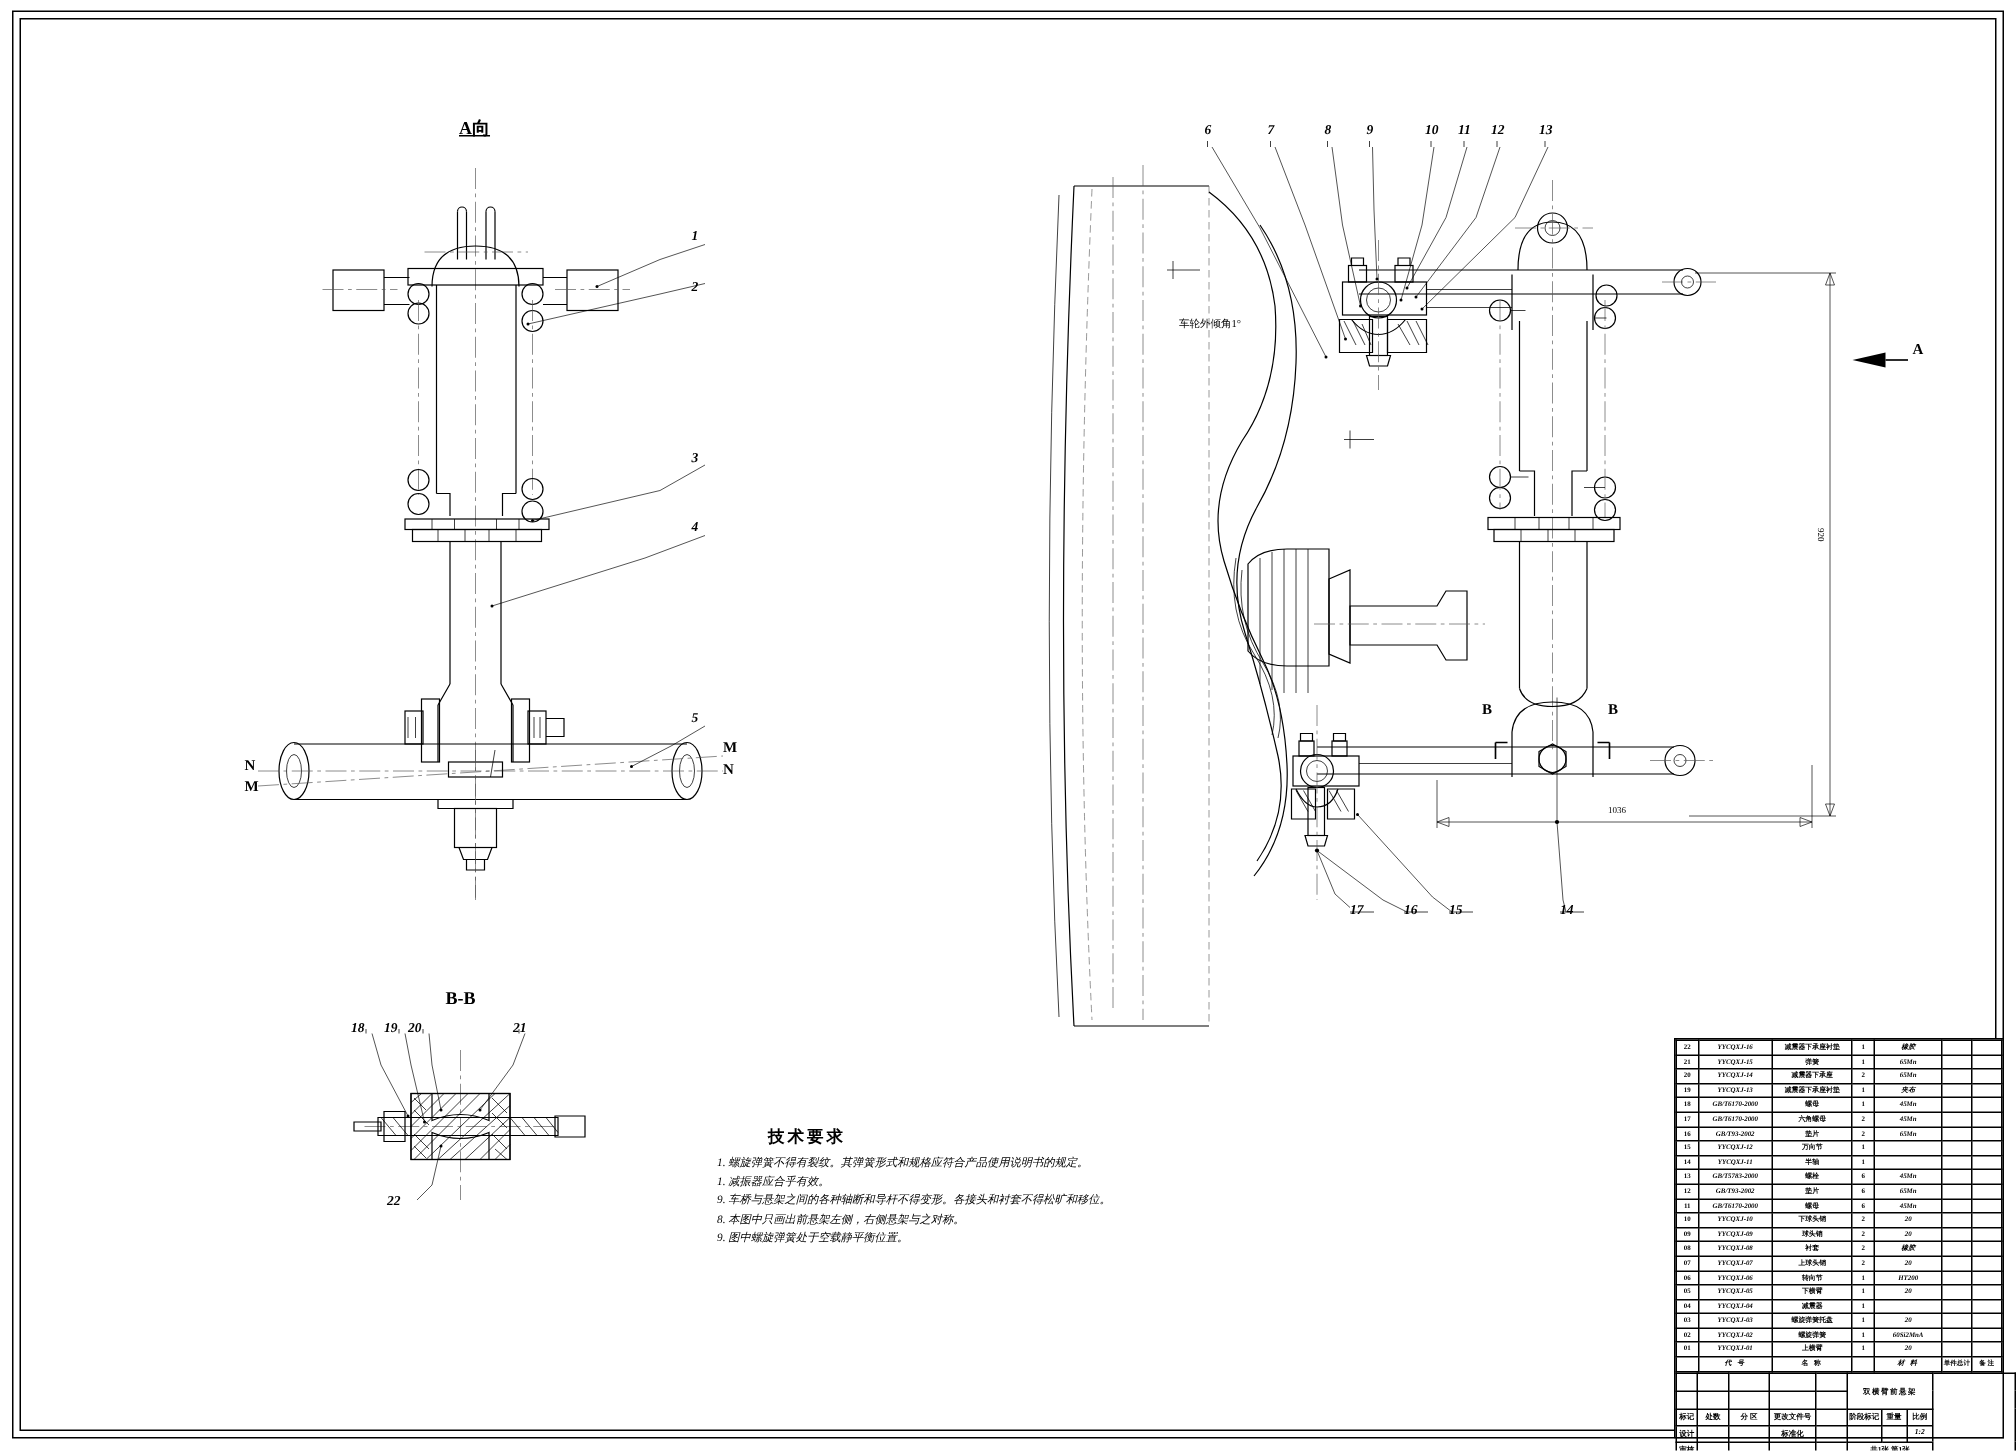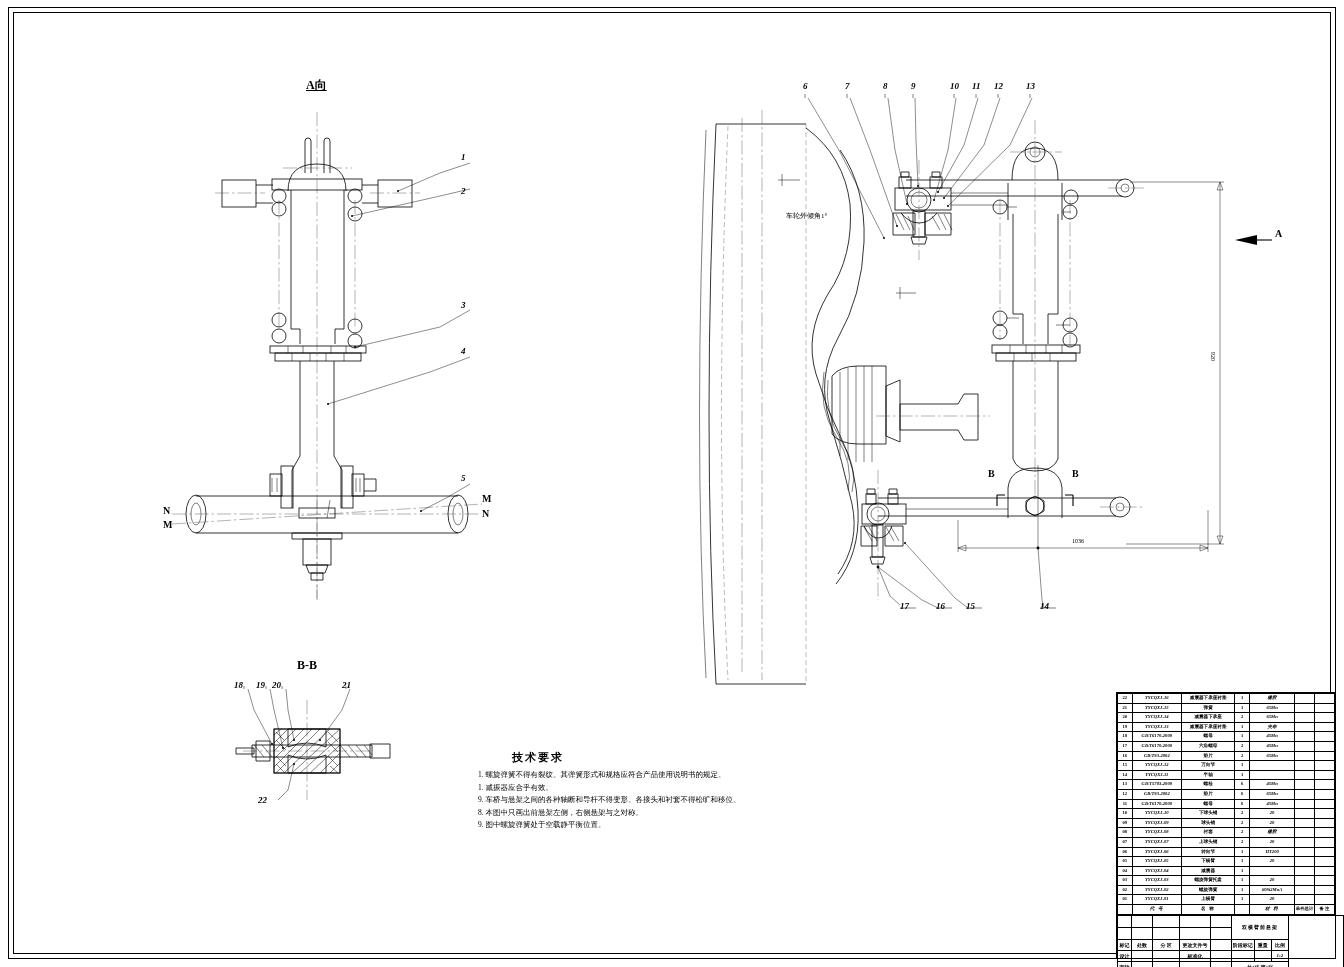--- a/index.html
+++ b/index.html
@@ -28,21 +28,21 @@
        white-space:nowrap;}
   .num{font-style:italic;font-weight:bold;font-size:9px;}
   .viewname{font-weight:bold;font-size:12px;}
   .axislbl{font-weight:bold;font-size:10px;}
   .note{font-size:7px;margin-top:40px;}
 
   
   #techreq{position:absolute;left:478px;top:750px;width:360px;}
   #techreq .tr-title{font-size:11px;font-weight:bold;text-align:center;
       margin:0 0 4px 0;letter-spacing:2px;width:120px;}
-  #techreq .tr-line{font-size:7.5px;line-height:12.5px;white-space:nowrap;}
+  #techreq .tr-line{font-size:7.5px;line-height:12.5px;white-space:nowrap;font-style:italic;}
 
   
   #titleblock{position:absolute;left:1116px;top:692px;width:220px;height:267px;
       border:1px solid #000;box-sizing:border-box;background:#fff;}
   table.parts{border-collapse:collapse;width:100%;table-layout:fixed;}
   table.parts td{border:.5px solid #000;font-size:4.6px;line-height:1;
       height:8.6px;padding:0;text-align:center;overflow:hidden;
       white-space:nowrap;font-weight:bold;}
   td.c-no{width:13px;}
   td.c-code{width:46px;font-style:italic;}

